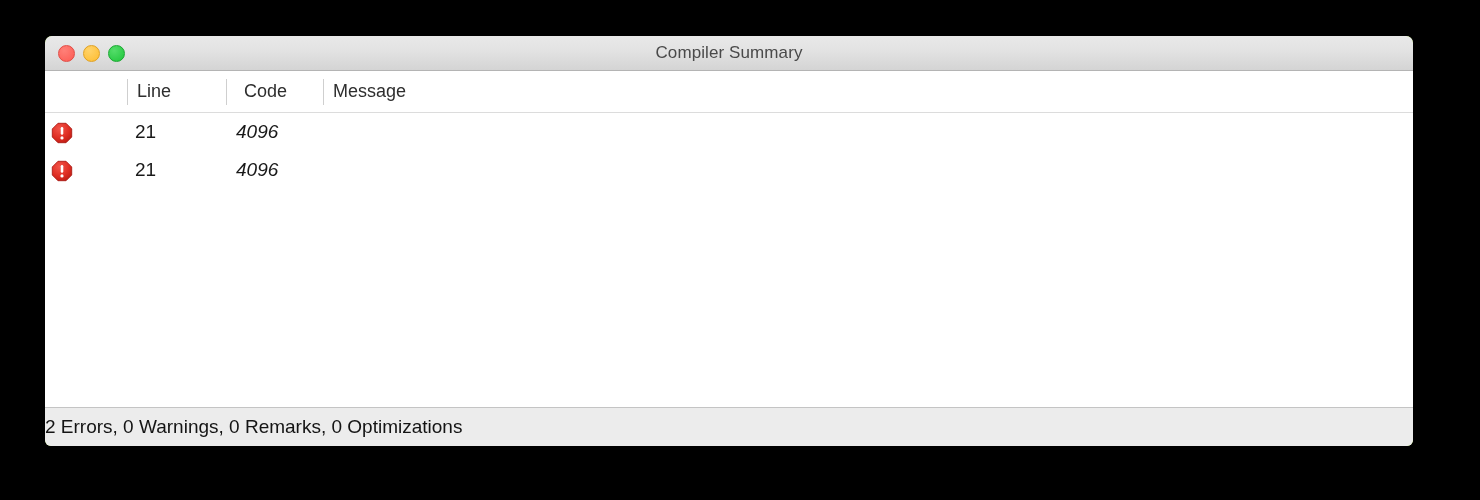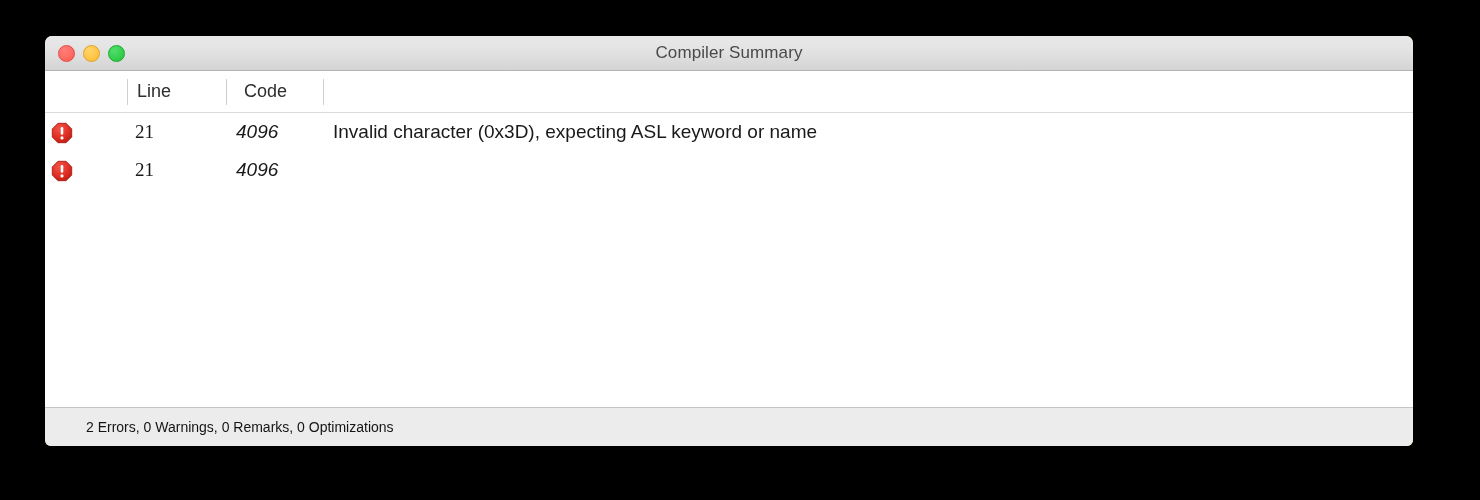--- a/index.html
+++ b/index.html
@@ -115,21 +115,21 @@
   .cell {
     position: absolute;
     top: 0;
     height: 38px;
     line-height: 38px;
     font-size: 19px;
     color: #191919;
     white-space: nowrap;
     user-select: none;
   }
-  .cell.c-line    { left: 90px; font-family: Liberation Serif, serif; }
+  .cell.c-line    { left: 90px; }
   .cell.c-code    { left: 191px; font-style: italic; }
   .cell.c-message { left: 288px; }
 
   .sev-icon {
     position: absolute;
     left: 6px;
     top: 9px;
     width: 22px;
     height: 22px;
     display: block;
@@ -138,22 +138,21 @@
   
   #statusbar {
     flex: 0 0 38px;
     height: 38px;
     background: #ececec;
     border-top: 1px solid #c4c4c4;
     display: flex;
     align-items: center;
   }
   #status-text {
-    margin-left: 41px;
-    font-size: 14px;
+    font-size: 19px;
     color: #141414;
     white-space: nowrap;
     user-select: none;
   }
 </style>
 </head>
 <body>
 
 <div id="window">
 
@@ -165,40 +164,40 @@
     </div>
     <div id="window-title">Compiler Summary</div>
   </div>
 
   <div id="column-header">
     <span class="col-divider d1"></span>
     <span class="col-divider d2"></span>
     <span class="col-divider d3"></span>
     <div class="col-head line">Line</div>
     <div class="col-head code">Code</div>
+    <div class="col-head message">Message</div>
   </div>
 
   <div id="rows">
 
     <div class="row">
       <svg class="sev-icon" viewBox="0 0 24 24">
         <defs>
           <radialGradient id="eg1" cx="38%" cy="28%" r="78%">
             <stop offset="0%" stop-color="#f2554a"></stop>
             <stop offset="60%" stop-color="#e02f24"></stop>
             <stop offset="100%" stop-color="#bf1c14"></stop>
           </radialGradient>
         </defs>
         <polygon points="7.6,1.4 16.4,1.4 22.6,7.6 22.6,16.4 16.4,22.6 7.6,22.6 1.4,16.4 1.4,7.6" fill="url(#eg1)" stroke="#a8150e" stroke-width="0.9"></polygon>
         <rect x="10.6" y="5.4" width="2.8" height="8.6" rx="1.4" fill="#ffffff"></rect>
         <circle cx="12" cy="17.4" r="1.75" fill="#ffffff"></circle>
       </svg>
       <div class="cell c-line">21</div>
       <div class="cell c-code">4096</div>
-      <div class="cell c-message">Invalid character (0x3D), expecting ASL keyword or name</div>
     </div>
 
     <div class="row">
       <svg class="sev-icon" viewBox="0 0 24 24">
         <defs>
           <radialGradient id="eg2" cx="38%" cy="28%" r="78%">
             <stop offset="0%" stop-color="#f2554a"></stop>
             <stop offset="60%" stop-color="#e02f24"></stop>
             <stop offset="100%" stop-color="#bf1c14"></stop>
           </radialGradient>

